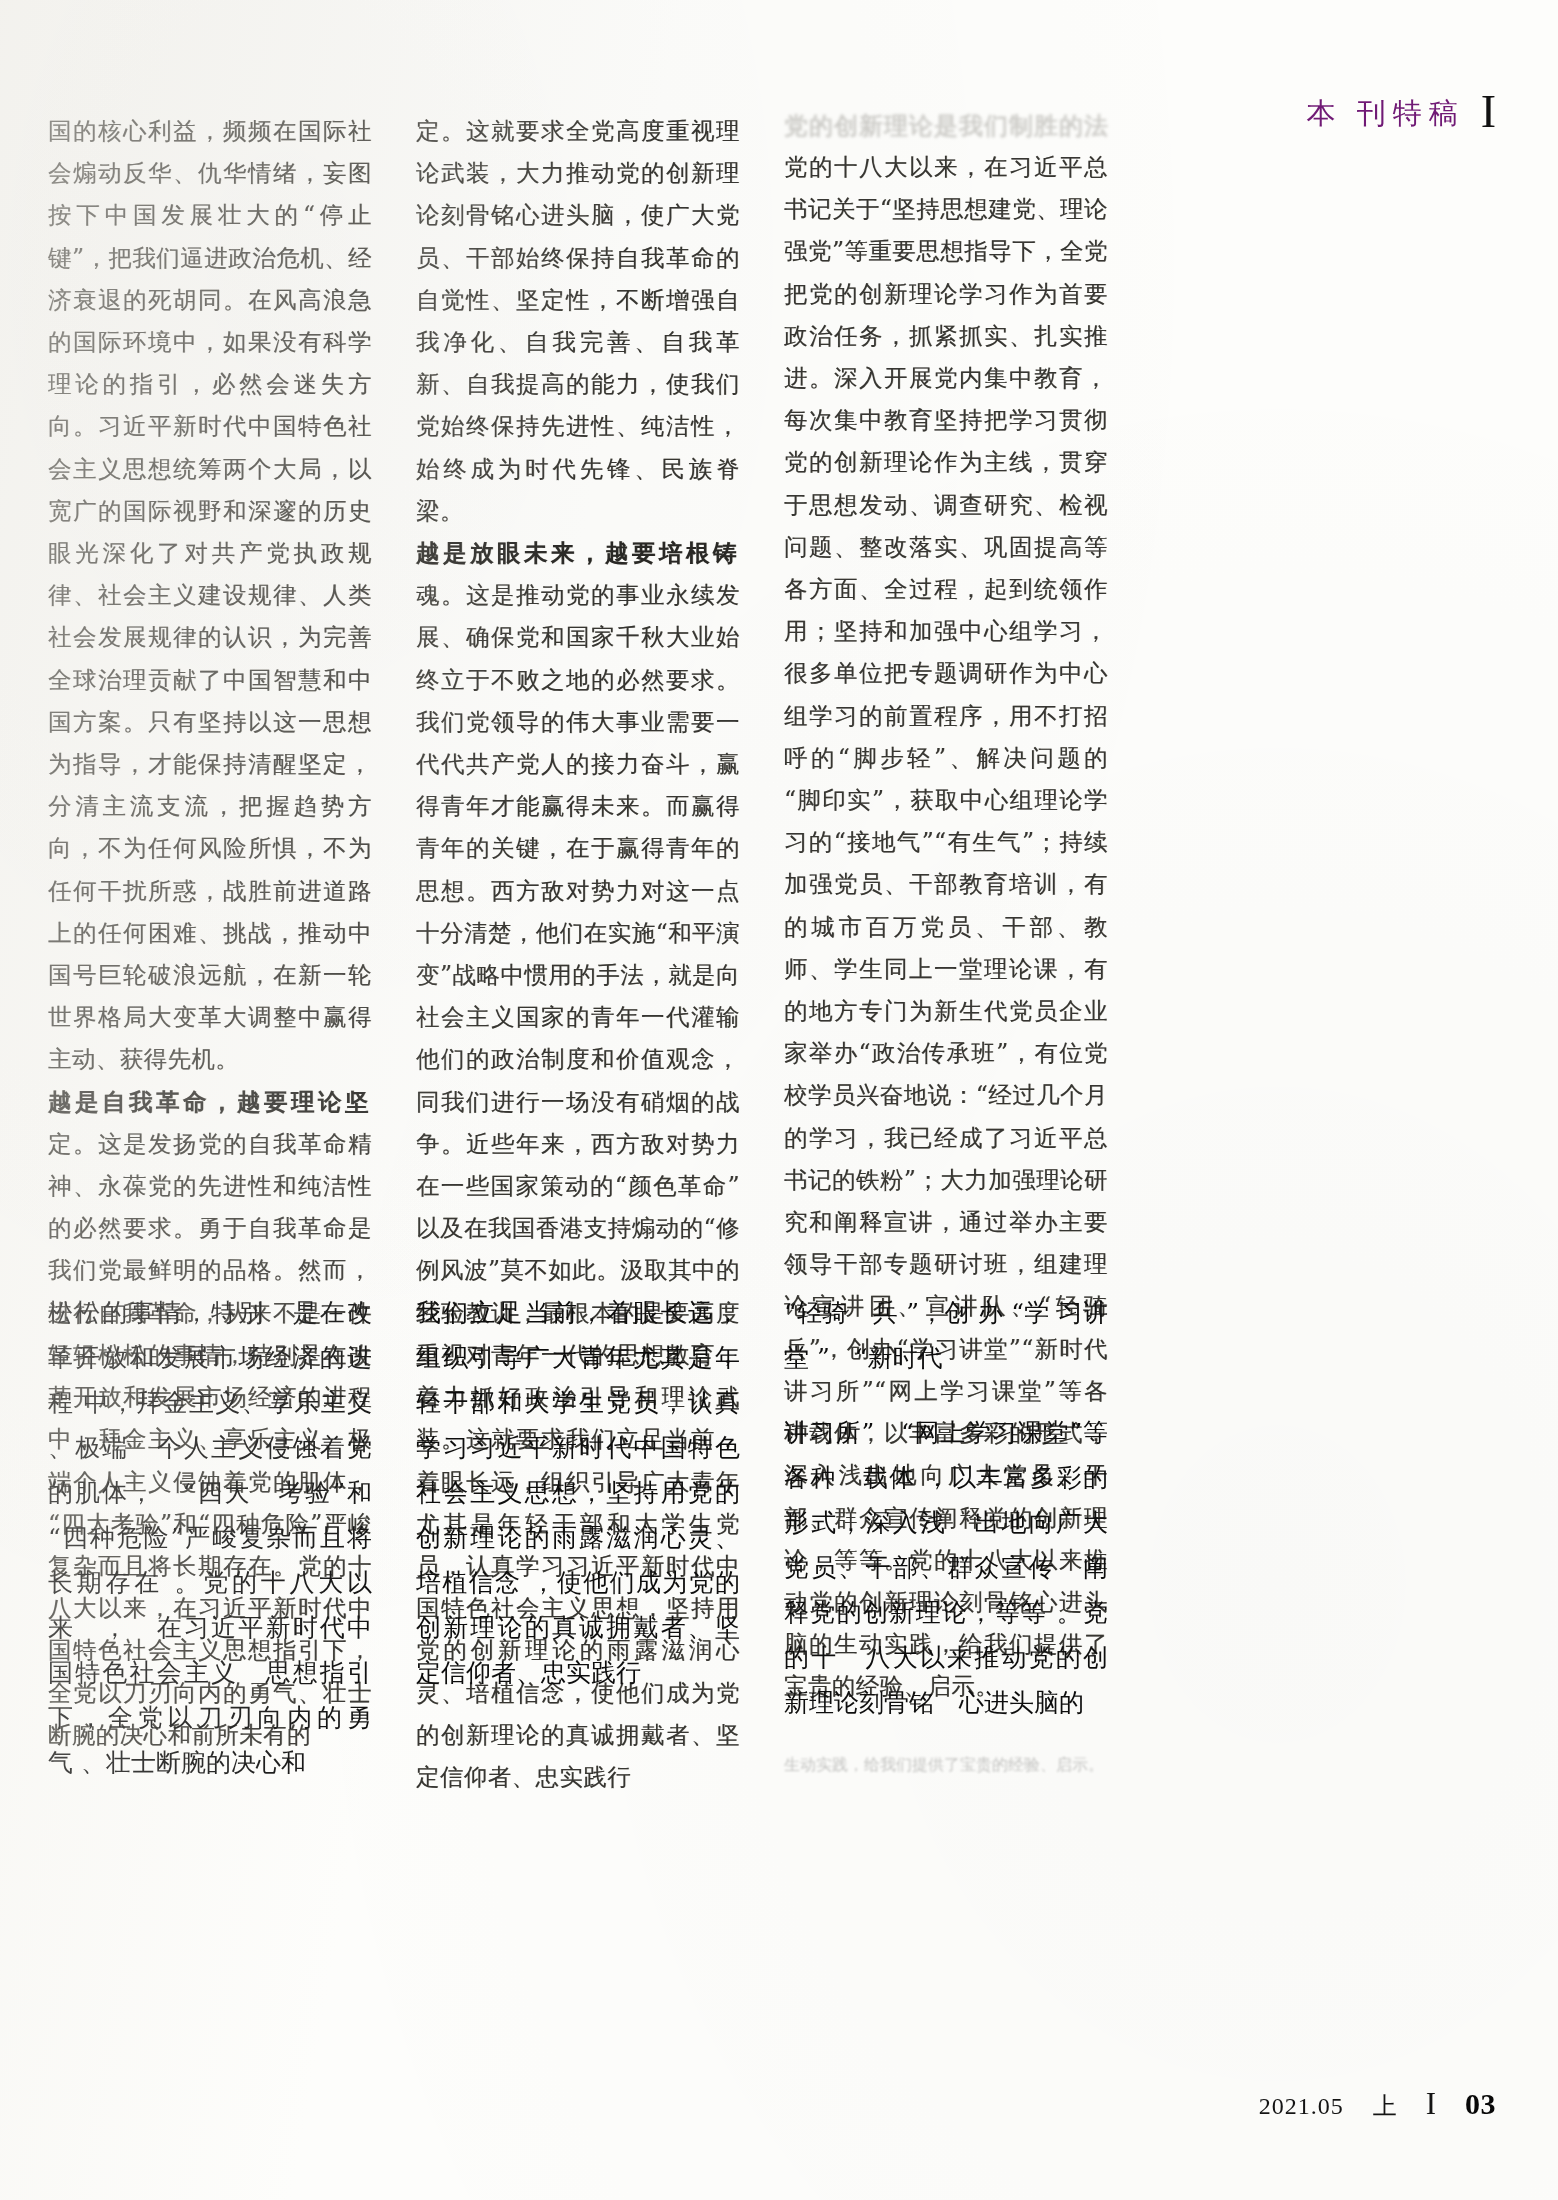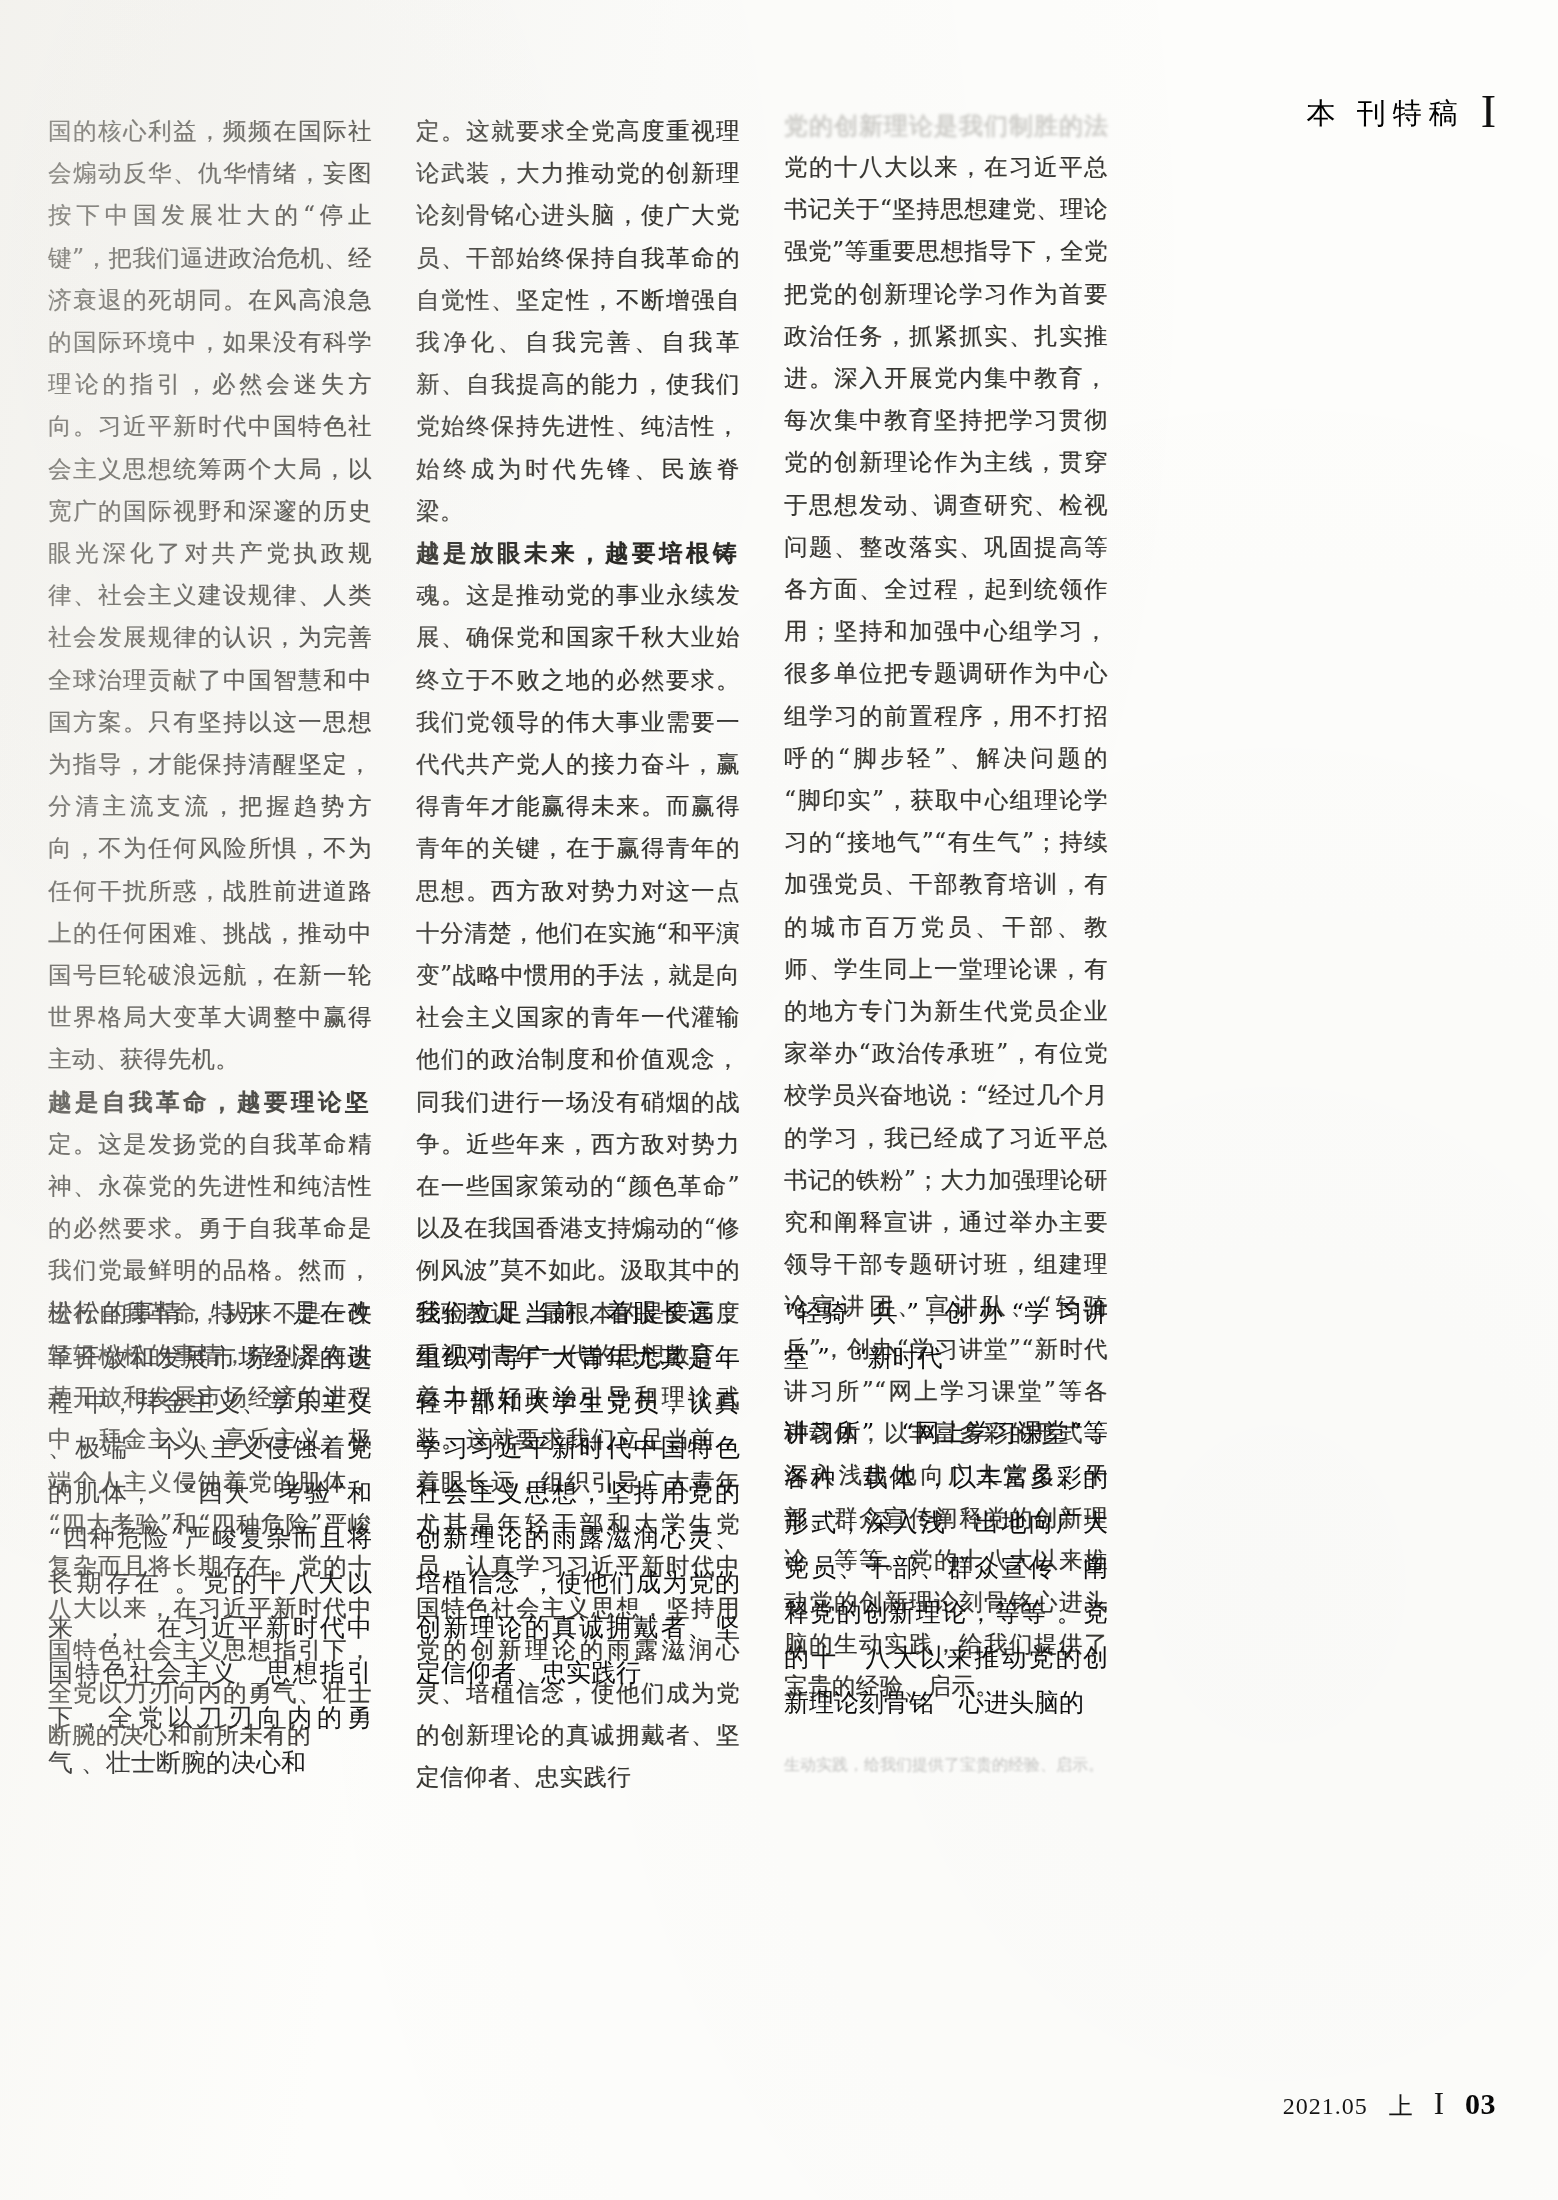--- a/index.html
+++ b/index.html
@@ -40,21 +40,21 @@
     right: 62px;
     display: flex;
     align-items: baseline;
     gap: 16px;
     z-index: 6;
   }
   #header .hdr-text {
     font-family: "Liberation Serif", "DejaVu Serif", serif;
     font-size: 29px;
     letter-spacing: 7px;
-    color: #000000;
+    color: #701a75;
     white-space: nowrap;
   }
   #header .hdr-rule {
     font-family: "Liberation Serif", "DejaVu Serif", serif;
     font-size: 46px;
     line-height: 0.7;
     color: #111;
     position: relative;
     top: 4px;
   }
@@ -141,21 +141,21 @@
     filter: blur(0.9px);
   }
 
   
   #footer {
     position: absolute;
     bottom: 78px;
     right: 62px;
     display: flex;
     align-items: baseline;
-    gap: 21px;
+    gap: 29px;
     z-index: 6;
   }
   #footer .f-date {
     font-family: "Liberation Serif", "DejaVu Serif", serif;
     font-size: 24px;
     letter-spacing: 1px;
     color: #141414;
   }
   #footer .f-half {
     font-family: "Liberation Serif", "DejaVu Serif", serif;

